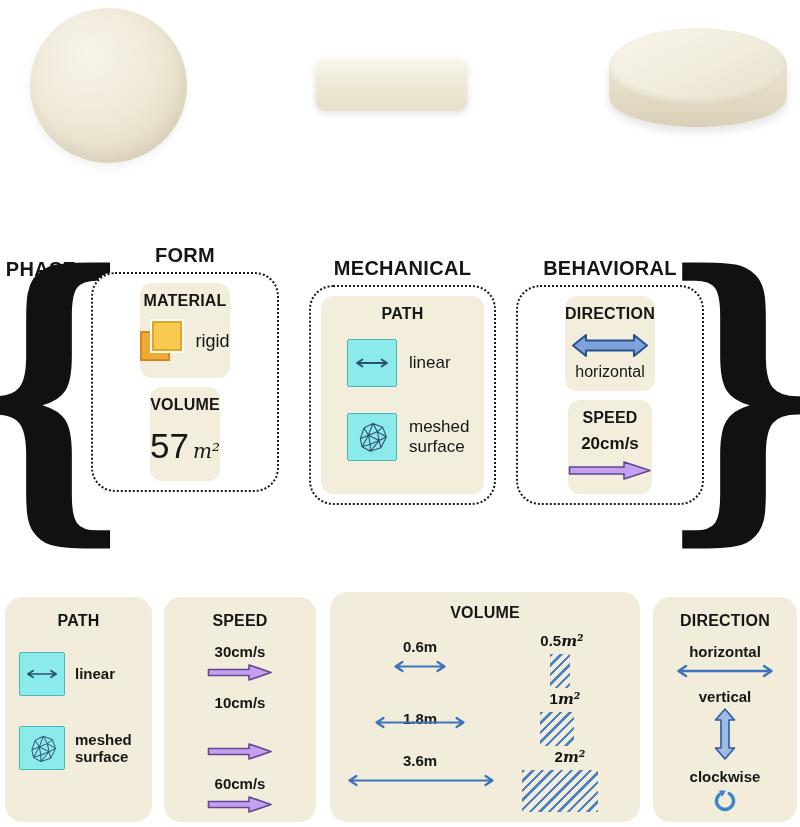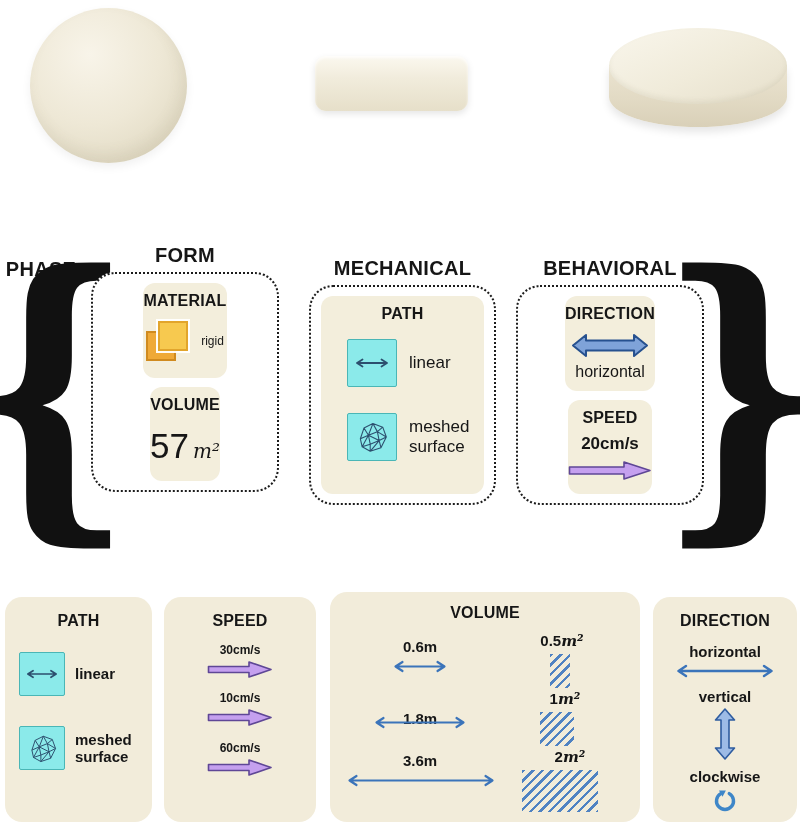--- a/index.html
+++ b/index.html
@@ -35,21 +35,21 @@
   .dotted{height:220px;border:2.5px dotted #1c1c1c;border-radius:24px;background:#ffffff;
     box-sizing:border-box;padding:9px 10px;display:flex;flex-direction:column;gap:9px;align-items:center;}
   .card{flex:1;background:#f3eedc;border-radius:12px;display:flex;flex-direction:column;align-items:center;}
   .card-title{font-size:16px;font-weight:700;margin-top:9px;letter-spacing:.2px;}
 
   .mat-row{display:flex;align-items:center;gap:13px;margin-top:11px;}
   .squares-icon{position:relative;width:42px;height:40px;}
   .sq-back{position:absolute;left:0;bottom:0;width:26px;height:26px;background:#efa937;border:2px solid #d08a1e;}
   .sq-front{position:absolute;right:0;top:0;width:26px;height:26px;background:#f7c94f;border:2px solid #e2a52c;
     box-shadow:0 0 0 2px rgba(255,255,255,.95);}
-  .mat-label{font-size:12px;}
+  .mat-label{font-size:18px;}
 
   .vol-value{margin-top:12px;font-size:35px;font-weight:500;display:flex;align-items:baseline;}
   .vol-unit{font-size:20px;font-style:italic;font-family:"DejaVu Serif", serif;margin-left:4px;}
 
   .icon-row{display:flex;align-items:center;gap:12px;width:100%;box-sizing:border-box;padding-left:26px;}
   .cyan-icon{flex:0 0 auto;width:48px;height:46px;background:#8beaea;border:1px solid #4ab6b6;border-radius:2px;
     display:flex;align-items:center;justify-content:center;}
   .path-lbl{font-size:17px;line-height:1.18;max-width:76px;}
 
   .dir-arrow{margin-top:9px;}
@@ -59,21 +59,21 @@
 
   
   .legend-panel{position:absolute;background:#f2ecda;border-radius:17px;}
   .lg-title{text-align:center;font-size:16px;font-weight:700;margin-top:15px;letter-spacing:.2px;}
   .lg-icon-row{display:flex;align-items:center;gap:10px;padding-left:14px;}
   .lg-icon{width:44px;height:42px;background:#8beaea;border:1px solid #4ab6b6;border-radius:2px;
     display:flex;align-items:center;justify-content:center;flex:0 0 auto;}
   .lg-lbl{font-size:15px;font-weight:700;line-height:1.15;max-width:70px;}
 
   .speed-item{display:flex;flex-direction:column;align-items:center;}
-  .speed-val{font-size:12px;font-weight:700;text-align:center;}
+  .speed-val{font-size:15px;font-weight:700;text-align:center;}
 
   .vol-panel{position:absolute;}
   .len-label,.area-label{position:absolute;font-size:15px;font-weight:700;text-align:center;}
   .area-unit{font-style:italic;font-family:"DejaVu Serif", serif;}
   .hatch{position:absolute;background:repeating-linear-gradient(135deg,#4f82c2 0px,#4f82c2 2.4px,rgba(0,0,0,0) 2.4px,rgba(0,0,0,0) 6.8px);}
 
   .dir-panel{display:flex;flex-direction:column;align-items:center;}
   .dir-item-lbl{font-size:15px;font-weight:700;}
 </style>
 </head>
@@ -181,21 +181,21 @@
   </div>
 
   <div class="legend-panel" style="left:164px;top:597px;width:152px;height:225px;">
     <div class="lg-title">SPEED</div>
     <div class="speed-item" style="margin-top:13px;">
       <div class="speed-val">30cm/s</div>
       <svg style="margin-top:3px;" width="66" height="19" viewBox="0 0 66 19">
         <path d="M1.5 6.5 H42 V2 L64 9.5 L42 17 V12.5 H1.5 Z" fill="#c5a0ef" stroke="#5f4796" stroke-width="1.6" stroke-linejoin="round"></path>
       </svg>
     </div>
-    <div class="speed-item" style="margin-top:12px;">
+    <div class="speed-item" style="margin-top:12px;gap:28px;">
       <div class="speed-val">10cm/s</div>
       <svg style="margin-top:3px;" width="66" height="19" viewBox="0 0 66 19">
         <path d="M1.5 6.5 H42 V2 L64 9.5 L42 17 V12.5 H1.5 Z" fill="#c5a0ef" stroke="#5f4796" stroke-width="1.6" stroke-linejoin="round"></path>
       </svg>
     </div>
     <div class="speed-item" style="margin-top:14px;">
       <div class="speed-val">60cm/s</div>
       <svg style="margin-top:3px;" width="66" height="19" viewBox="0 0 66 19">
         <path d="M1.5 6.5 H42 V2 L64 9.5 L42 17 V12.5 H1.5 Z" fill="#c5a0ef" stroke="#5f4796" stroke-width="1.6" stroke-linejoin="round"></path>
       </svg>

